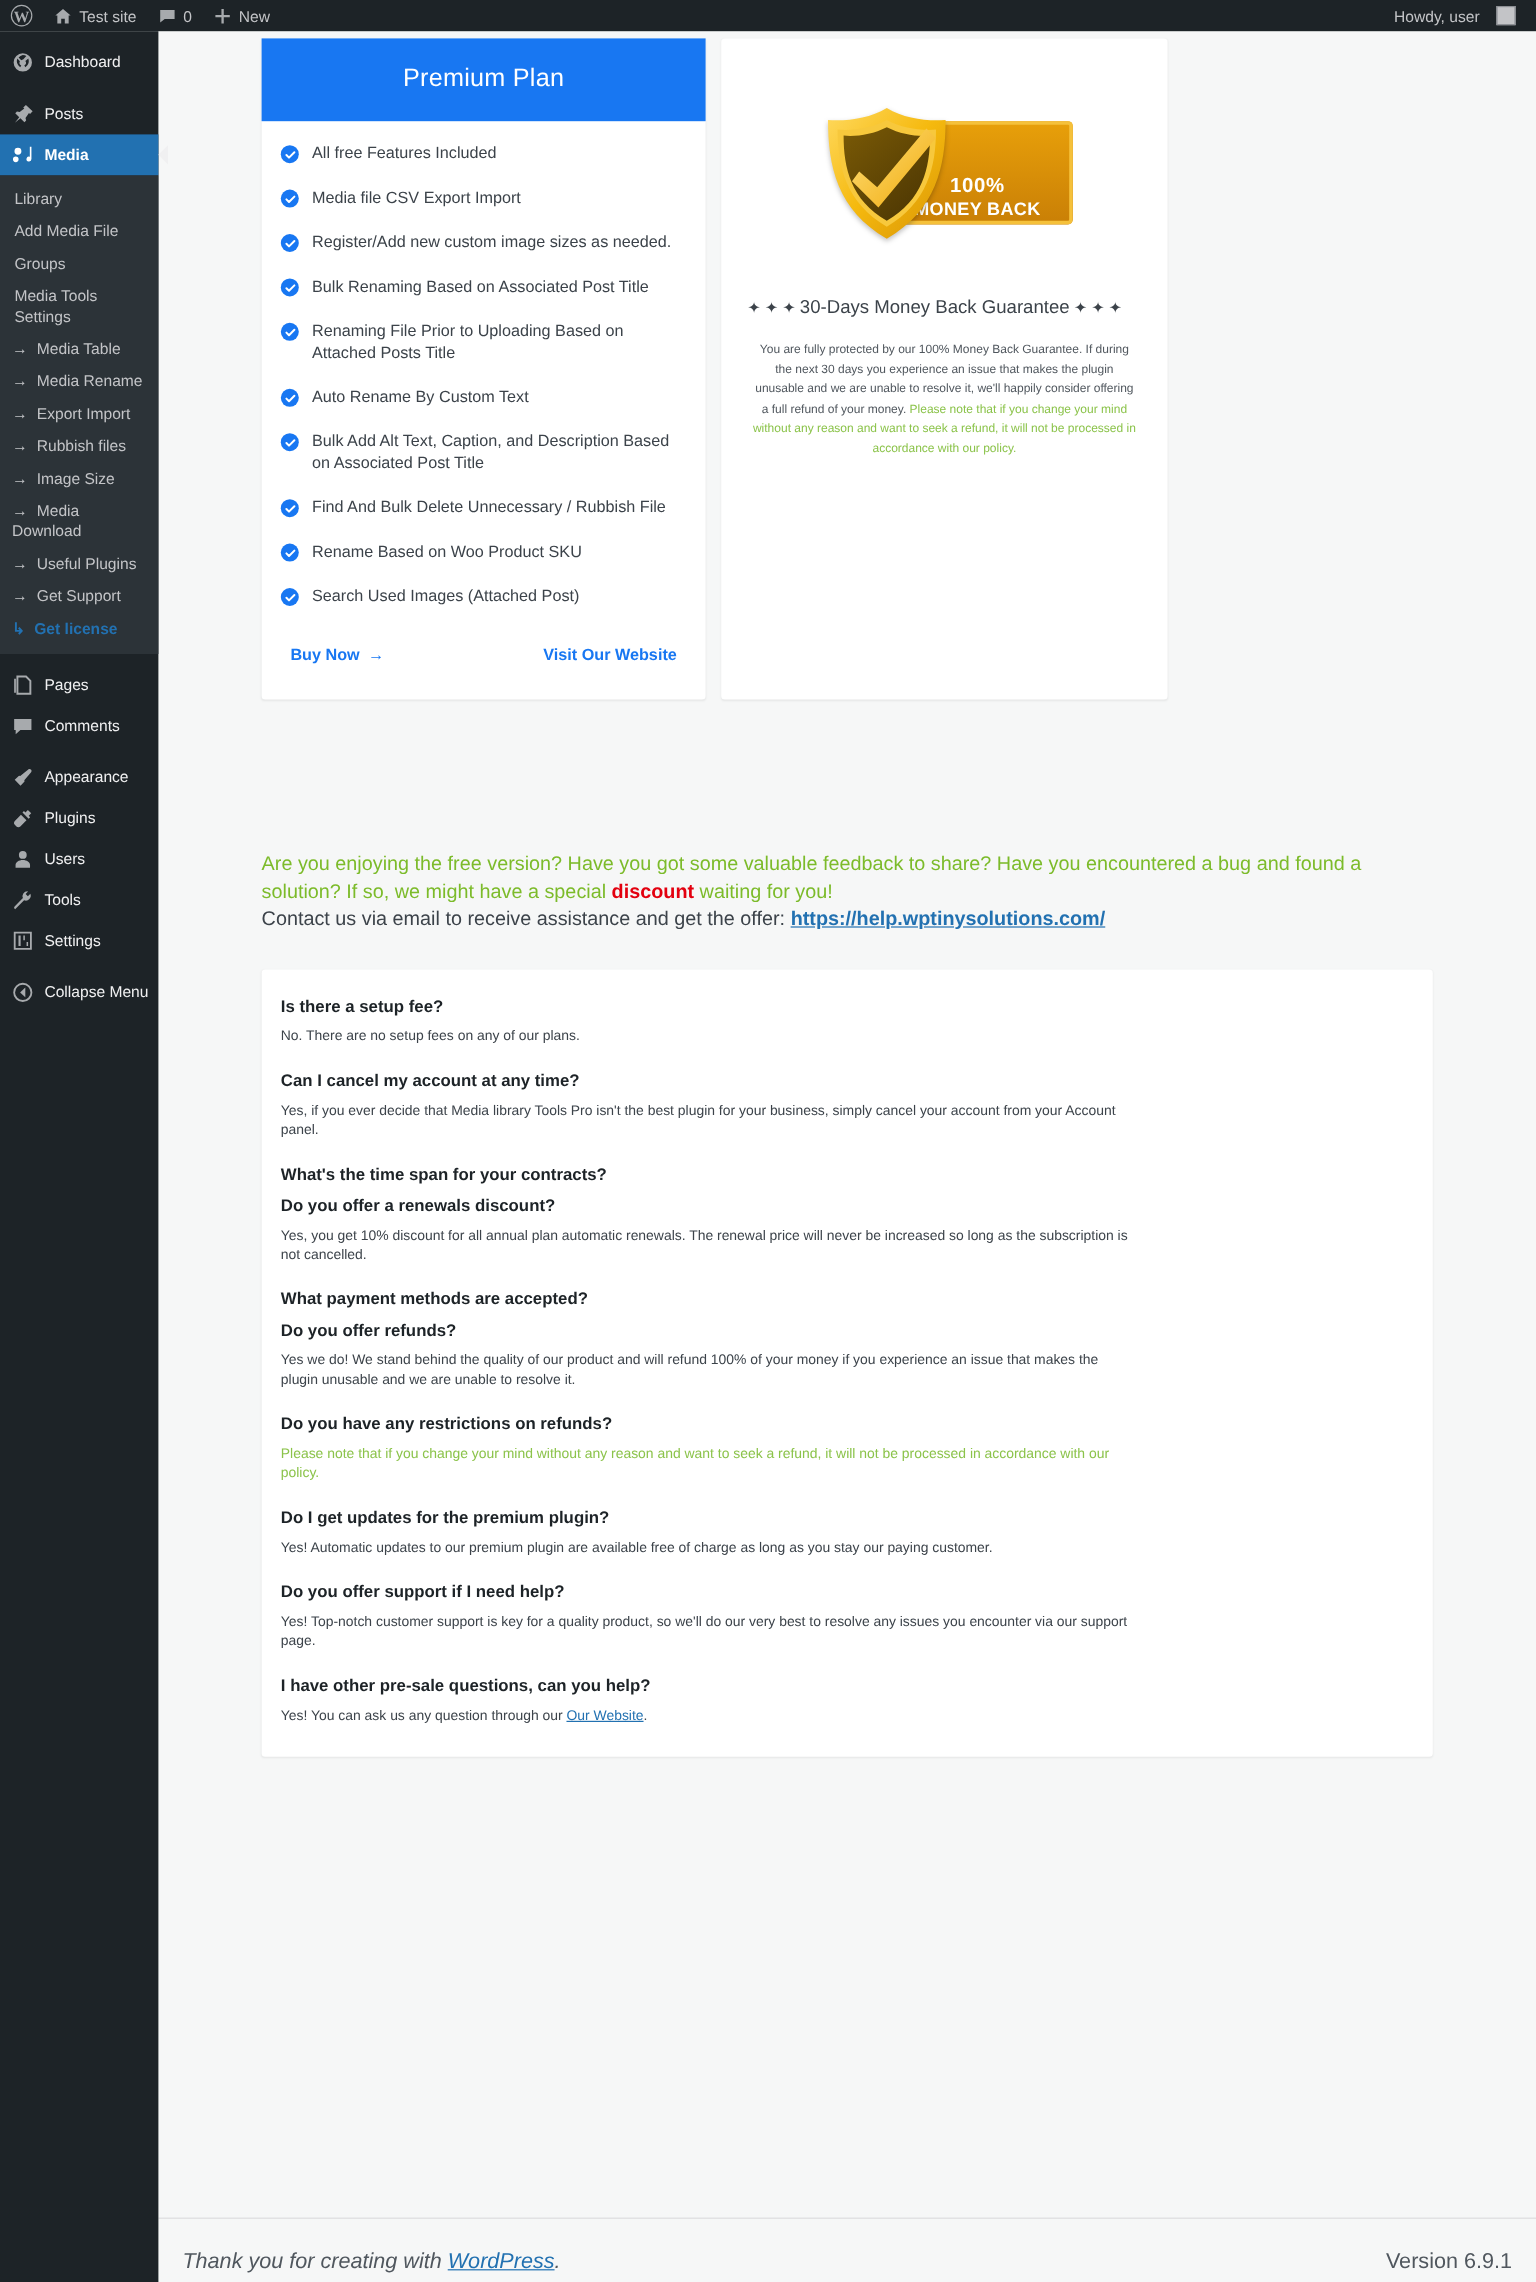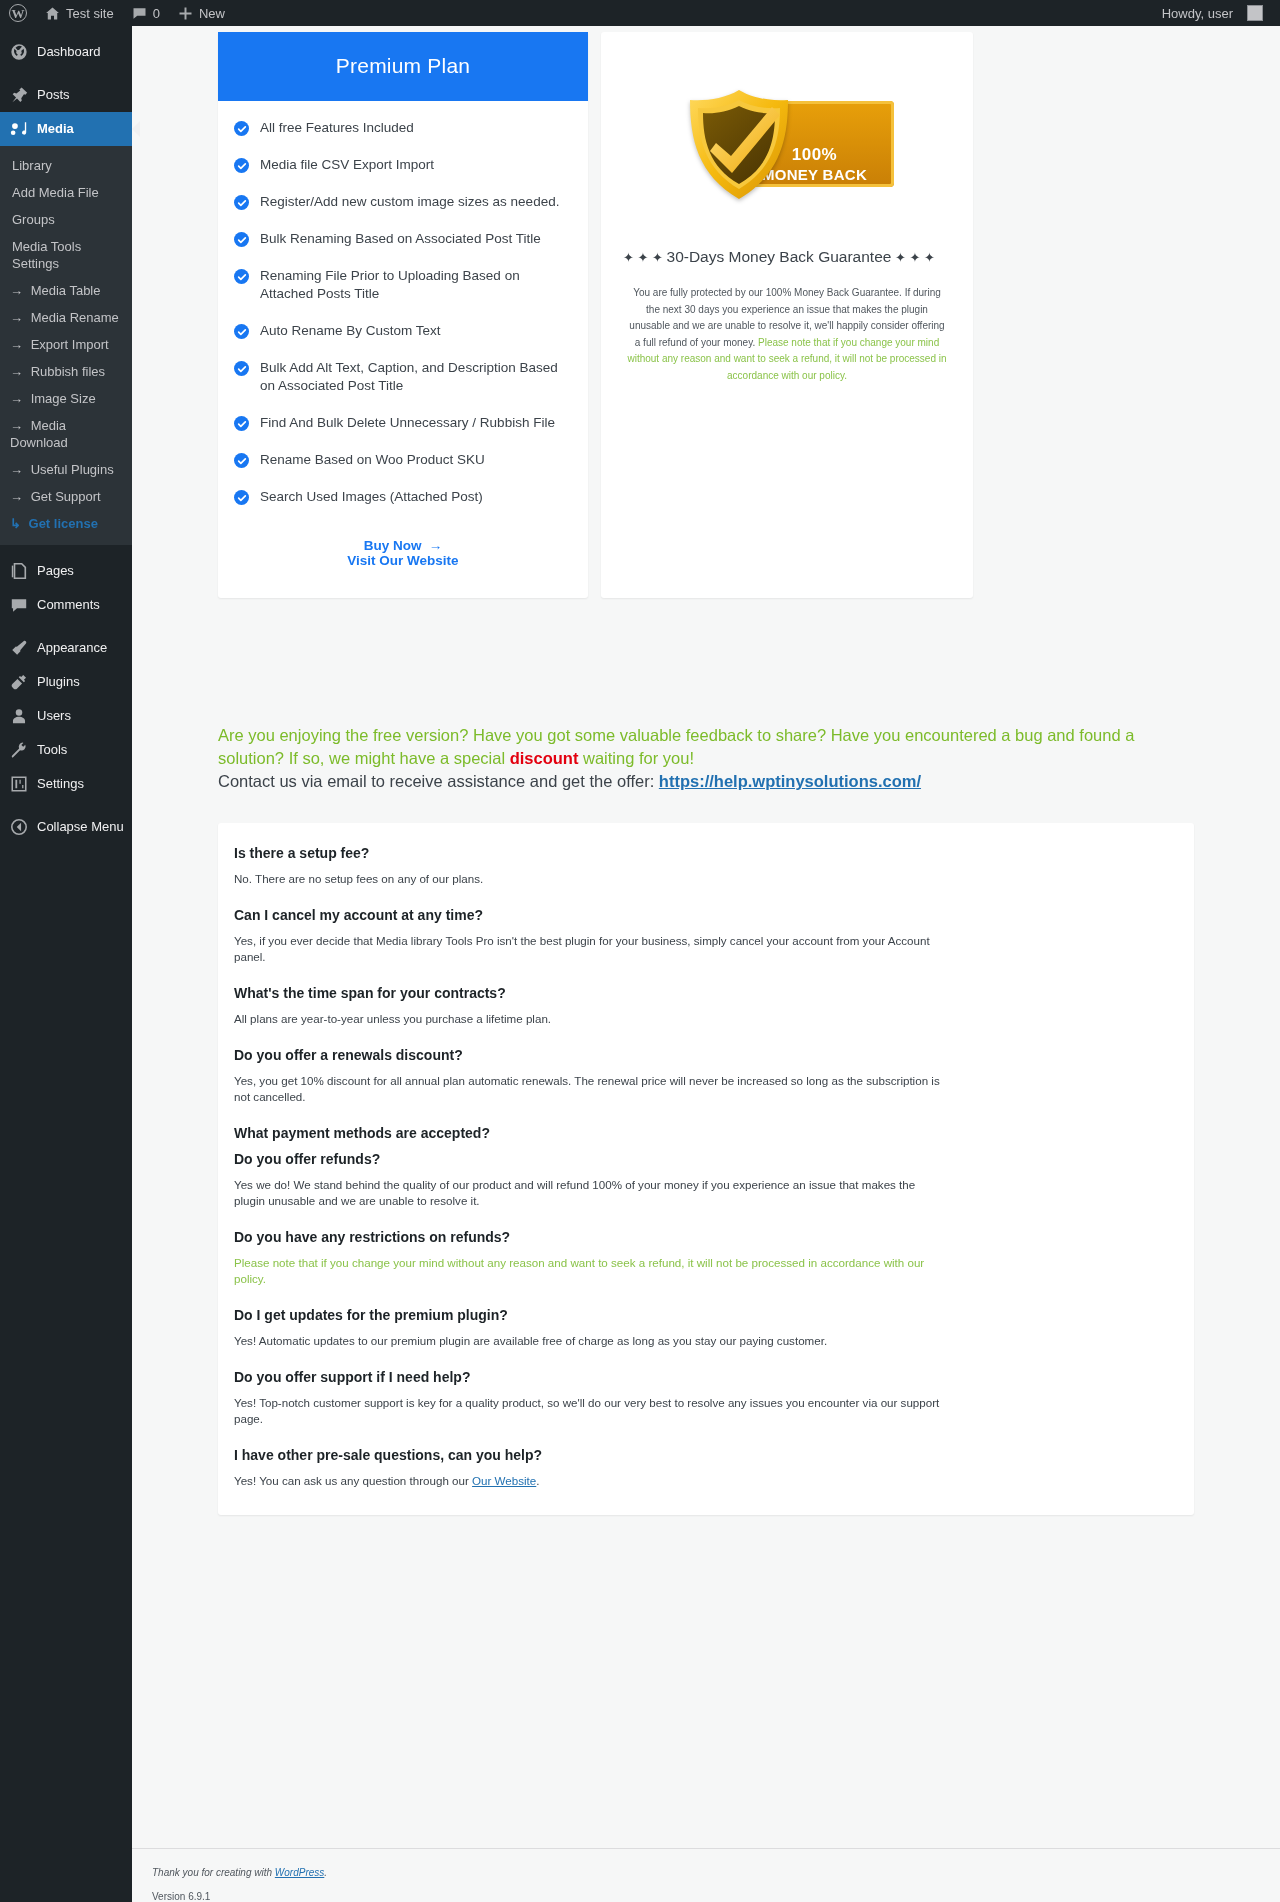--- a/index.html
+++ b/index.html
@@ -108,21 +108,20 @@
     border-radius:50%; background:#1877f2;
     display:flex; align-items:center; justify-content:center;
   }
   .check svg{ display:block; }
   .feat-text{
     font-size:13.5px; line-height:18px; color:#3c434a;
   }
   .plan-actions{
     display:flex; align-items:center; justify-content:space-between;
     padding:26px 24px 30px 24px;
-    flex-direction:column;
   }
   .buy-link, .visit-link{
     color:#1877f2; font-weight:bold; font-size:13.5px; text-decoration:none;
     display:inline-flex; align-items:center; gap:7px;
   }
 
   
   .guar-top{
     height:214px; display:flex; align-items:center; justify-content:center;
     padding-top:10px;
@@ -192,25 +191,25 @@
     margin:0 0 20px 0; font-size:11.6px; line-height:16px; color:#3c434a;
     max-width:712px;
   }
   .faq-a.green{ color:#8bc34a; }
   .faq-a a{ color:#2271b1; text-decoration:underline; }
   .faq-a:last-child{ margin-bottom:0; }
 
   
   #wpfooter{
     position:absolute; left:132px; bottom:0; width:1148px; height:54px;
-    display:flex; align-items:flex-start; justify-content:space-between;
+    display:flex; align-items:center; justify-content:space-between;
     padding:18px 20px 0 20px;
     border-top:1px solid #dcdcde;
     background:#f6f7f7;
-    font-size:10px; color:#50575e; font-style:italic;flex-direction:column;
+    font-size:18px; color:#50575e; font-style:italic;
   }
   #wpfooter a{ color:#2271b1; text-decoration:underline; font-style:italic; }
   #wpfooter .ver{ font-style:normal; }
 </style>
 </head>
 <body>
 
 <div id="adminbar">
   <a class="ab-item" href="#">
     <span class="wp-logo-circle">W</span>
@@ -576,21 +575,20 @@
 
   <div class="faq-card">
 
     <p class="faq-q">Is there a setup fee?</p>
     <p class="faq-a">No. There are no setup fees on any of our plans.</p>
 
     <p class="faq-q">Can I cancel my account at any time?</p>
     <p class="faq-a">Yes, if you ever decide that Media library Tools Pro isn't the best plugin for your business, simply cancel your account from your Account panel.</p>
 
     <p class="faq-q">What's the time span for your contracts?</p>
-    <p class="faq-a">All plans are year-to-year unless you purchase a lifetime plan.</p>
 
     <p class="faq-q">Do you offer a renewals discount?</p>
     <p class="faq-a">Yes, you get 10% discount for all annual plan automatic renewals. The renewal price will never be increased so long as the subscription is not cancelled.</p>
 
     <p class="faq-q">What payment methods are accepted?</p>
 
     <p class="faq-q">Do you offer refunds?</p>
     <p class="faq-a">Yes we do! We stand behind the quality of our product and will refund 100% of your money if you experience an issue that makes the plugin unusable and we are unable to resolve it.</p>
 
     <p class="faq-q">Do you have any restrictions on refunds?</p>

